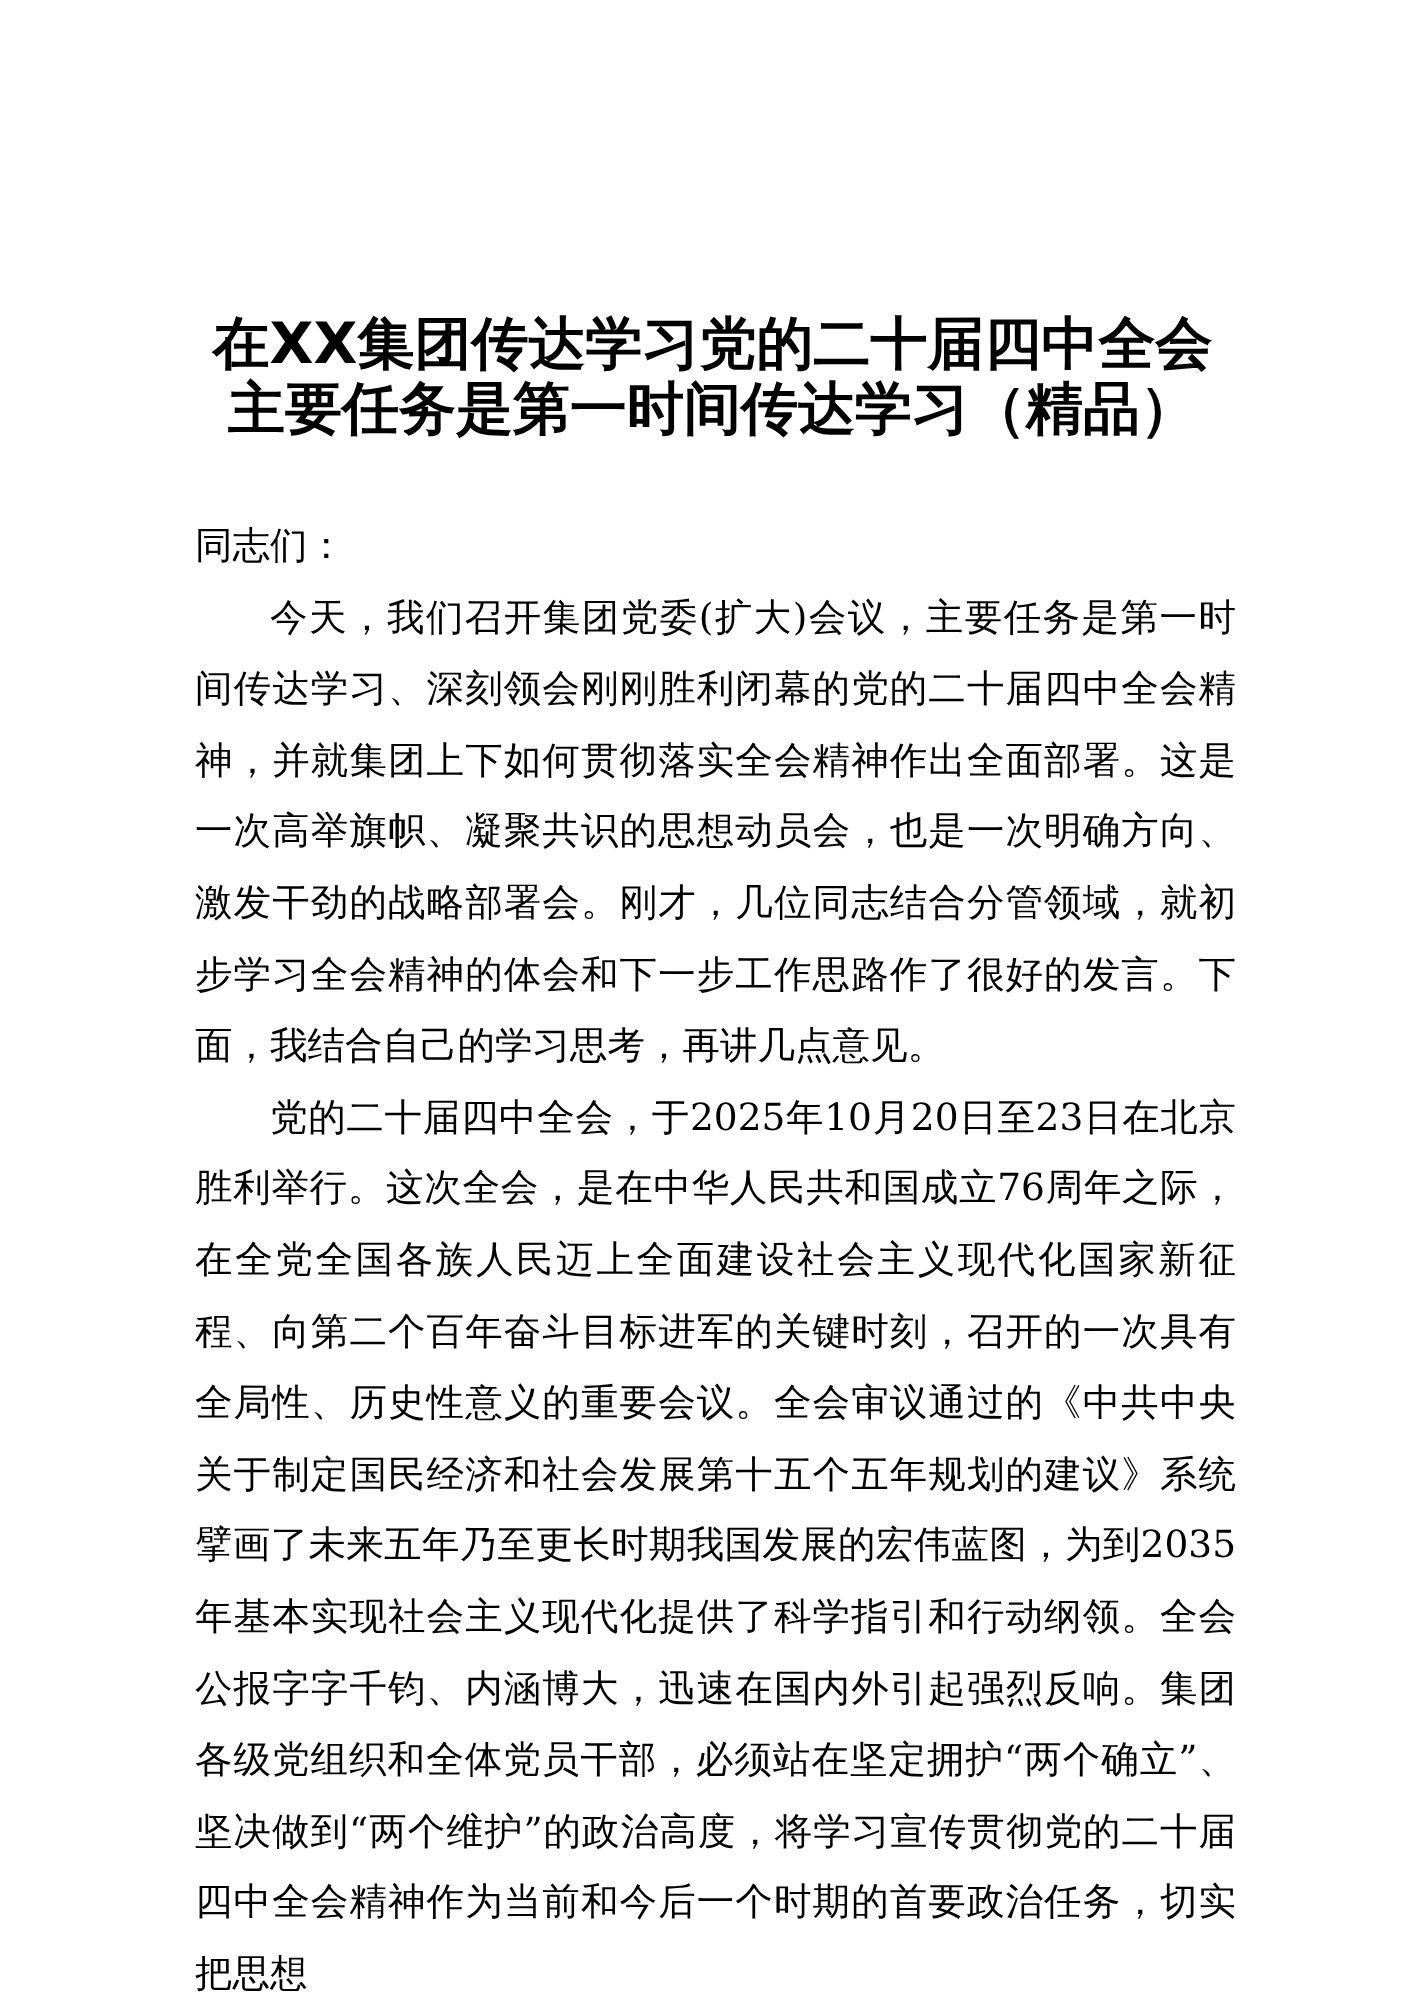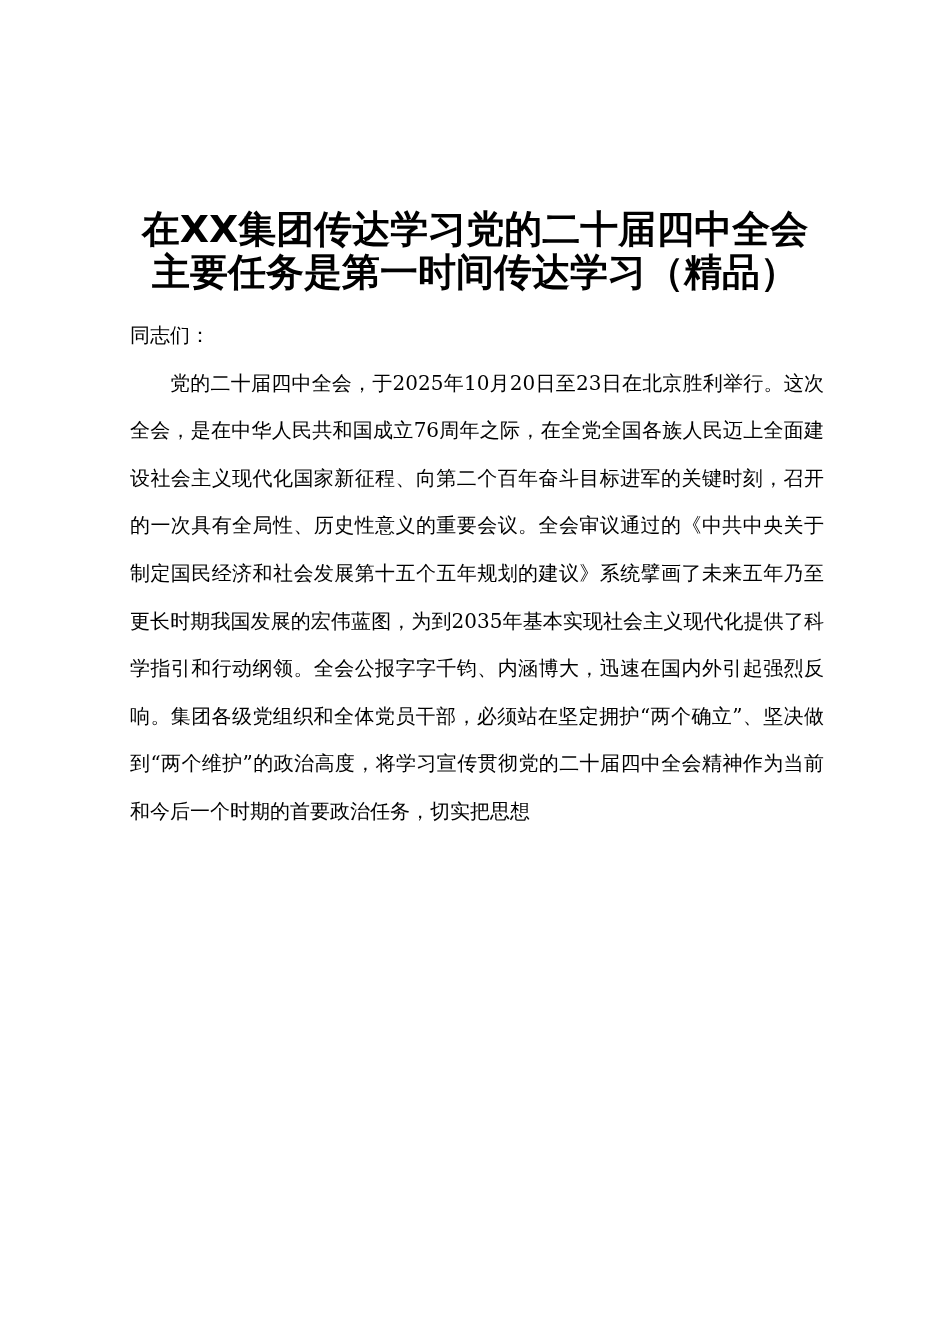--- a/index.html
+++ b/index.html
@@ -35,23 +35,23 @@
       line-height: 43px;
       letter-spacing: 0px;
     }
     .title .tline {
       display: block;
       white-space: nowrap;
     }
     .body-text {
       position: absolute;
       left: 130px;
-      top: 312px;
+      top: 340px;
       width: 694px;
-      font-size: 20px;
+      font-size: 25px;
       line-height: 47.6px;
       text-align: justify;
       text-justify: inter-character;
     }
     .salutation {
       margin: 0;
     }
     .para {
       margin: 0;
       text-indent: 2em;
@@ -61,15 +61,16 @@
 <body>
 
 <div class="page">
   <h1 class="title">
     <span class="tline">在XX集团传达学习党的二十届四中全会</span>
     <span class="tline">主要任务是第一时间传达学习（精品）</span>
   </h1>
 
   <div class="body-text">
     <p class="salutation">同志们：</p>
+    <p class="para">今天，我们召开集团党委(扩大)会议，主要任务是第一时间传达学习、深刻领会刚刚胜利闭幕的党的二十届四中全会精神，并就集团上下如何贯彻落实全会精神作出全面部署。这是一次高举旗帜、凝聚共识的思想动员会，也是一次明确方向、激发干劲的战略部署会。刚才，几位同志结合分管领域，就初步学习全会精神的体会和下一步工作思路作了很好的发言。下面，我结合自己的学习思考，再讲几点意见。</p>
     <p class="para">党的二十届四中全会，于2025年10月20日至23日在北京胜利举行。这次全会，是在中华人民共和国成立76周年之际，在全党全国各族人民迈上全面建设社会主义现代化国家新征程、向第二个百年奋斗目标进军的关键时刻，召开的一次具有全局性、历史性意义的重要会议。全会审议通过的《中共中央关于制定国民经济和社会发展第十五个五年规划的建议》系统擘画了未来五年乃至更长时期我国发展的宏伟蓝图，为到2035年基本实现社会主义现代化提供了科学指引和行动纲领。全会公报字字千钧、内涵博大，迅速在国内外引起强烈反响。集团各级党组织和全体党员干部，必须站在坚定拥护“两个确立”、坚决做到“两个维护”的政治高度，将学习宣传贯彻党的二十届四中全会精神作为当前和今后一个时期的首要政治任务，切实把思想</p>
   </div>
 </div>
 
 </body></html>

